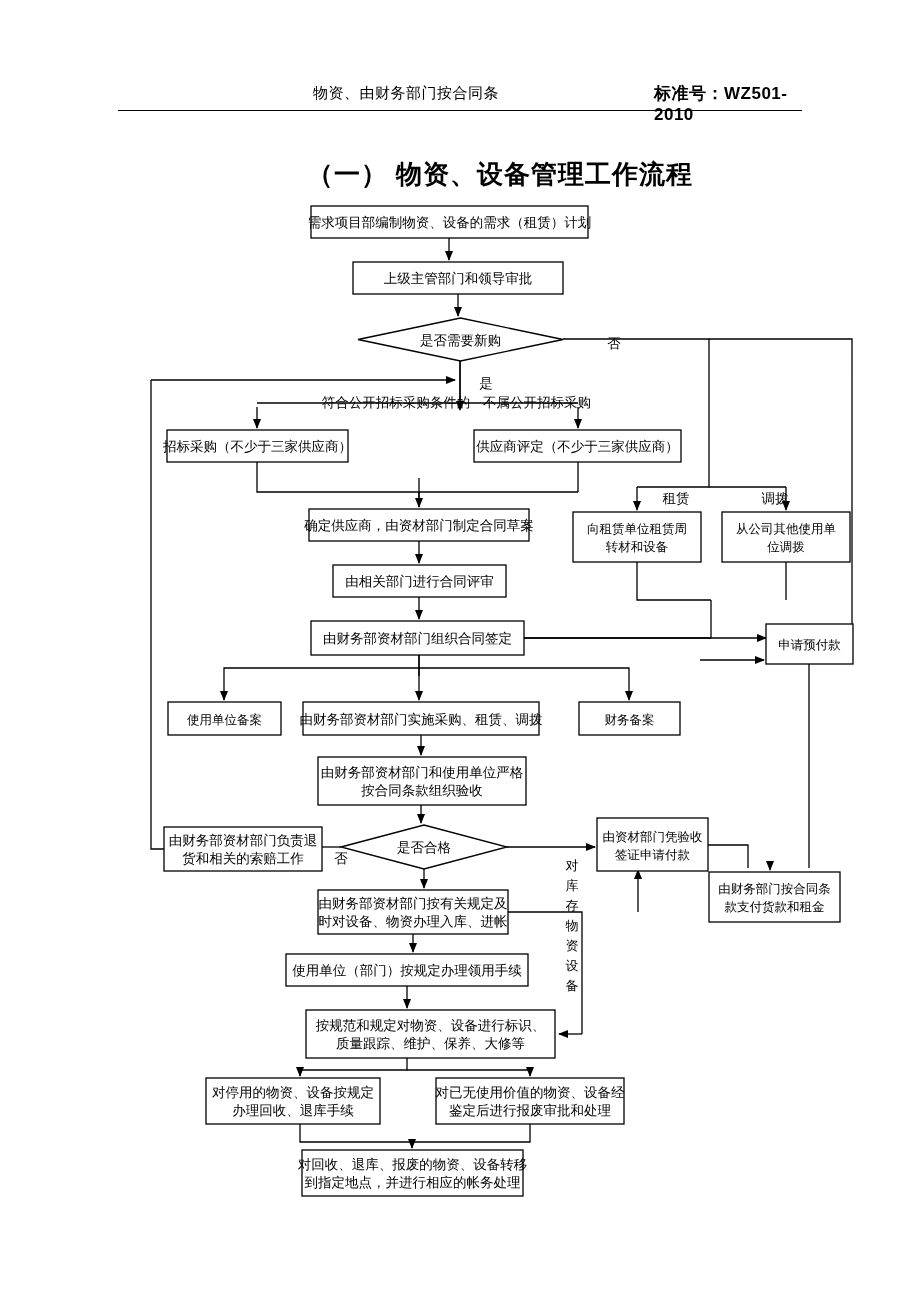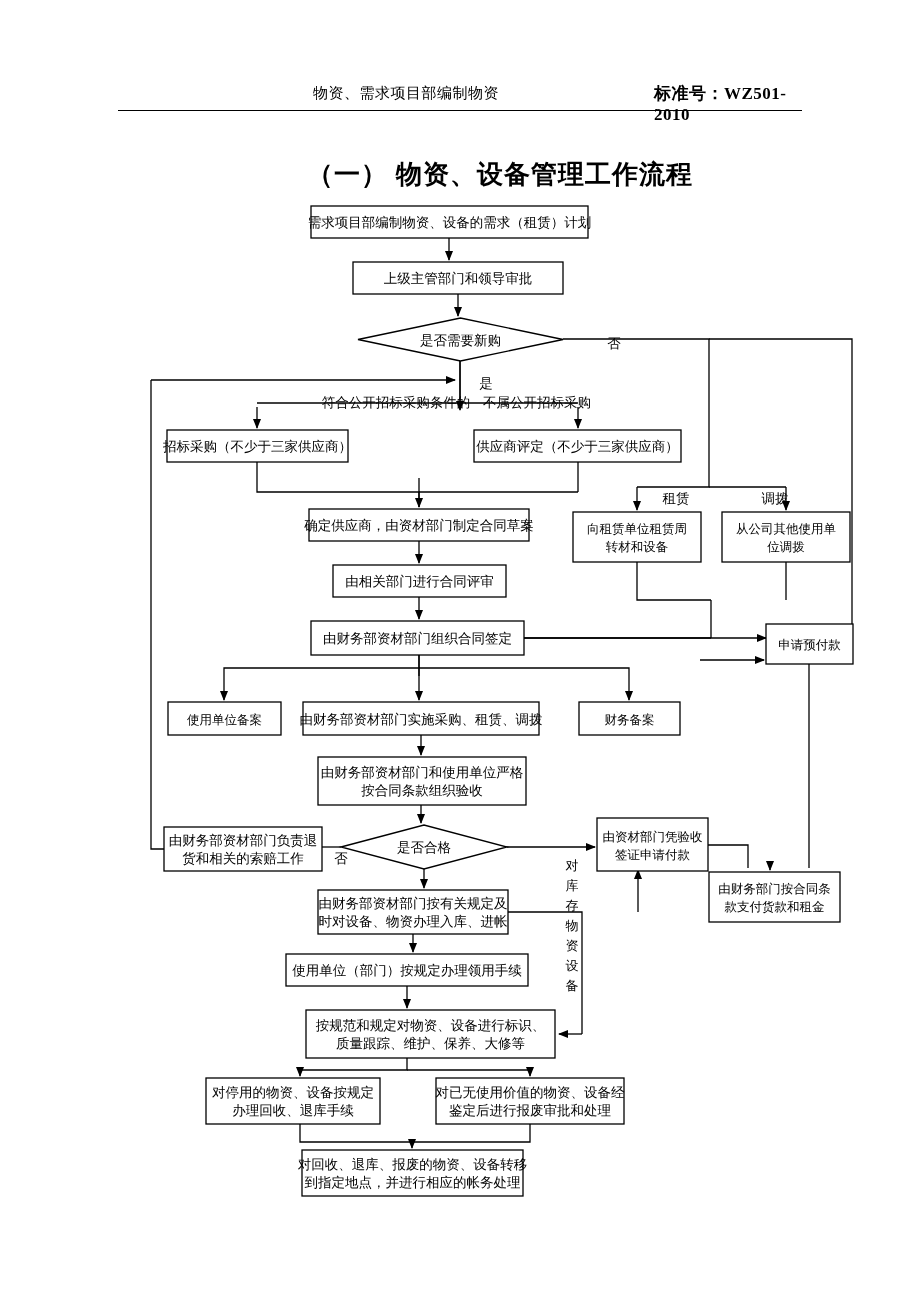--- a/index.html
+++ b/index.html
@@ -3,42 +3,42 @@
 <meta charset="utf-8">
 <style>
   html,body{margin:0;padding:0;background:#fff;}
   body{width:920px;height:1302px;position:relative;
        font-family:"Liberation Serif","DejaVu Serif",serif;color:#000;}
   .page{position:absolute;inset:0;width:920px;height:1302px;overflow:hidden;}
   
   .hdr{position:absolute;left:118px;top:84px;width:684px;height:34px;}
   .hdr-left{position:absolute;left:195px;top:0;font-size:15px;letter-spacing:.5px;}
   .hdr-right{position:absolute;left:536px;top:-2px;font-size:17px;font-weight:bold;
-             font-family:Liberation Serif, serif;letter-spacing:.5px;}
+             font-family:Liberation Sans, sans-serif;letter-spacing:.5px;}
   .hdr-rule{position:absolute;left:0;top:26px;width:684px;height:0;border-top:1.6px solid #000;}
   
   .title{position:absolute;left:0;top:157px;width:920px;text-align:center;
          font-family:"Liberation Sans","DejaVu Sans",sans-serif;
          font-size:26px;font-weight:bold;letter-spacing:1px;padding-left:40px;}
   
   svg.flow{position:absolute;left:0;top:0;width:920px;height:1302px;}
   svg.flow text{font-family:"Liberation Serif","DejaVu Serif",serif;fill:#000;}
   .nodebox{fill:#ffffff;stroke:#000000;stroke-width:1.3;}
   .lbl{font-size:13.5px;}
   .lbl-s{font-size:12.5px;}
   .edge{stroke:#000;stroke-width:1.3;fill:none;}
   .vtxt{font-size:13px;}
 </style>
 </head>
 <body>
 
 <div class="page">
 
   <div class="hdr">
-    <div class="hdr-left">物资、需求项目部编制物资</div>
+    <div class="hdr-left">物资、由财务部门按合同条</div>
     <div class="hdr-right">标准号：WZ501-2010</div>
     <div class="hdr-rule"></div>
   </div>
 
   <div class="title">（一）  物资、设备管理工作流程</div>
 
   <svg class="flow" id="flow-svg" viewBox="0 0 920 1302">
     <defs>
       <marker id="ah" markerWidth="10" markerHeight="8" refX="9" refY="4" orient="auto" markerUnits="userSpaceOnUse">
         <path d="M0,0 L10,4 L0,8 z" fill="#000"></path>

